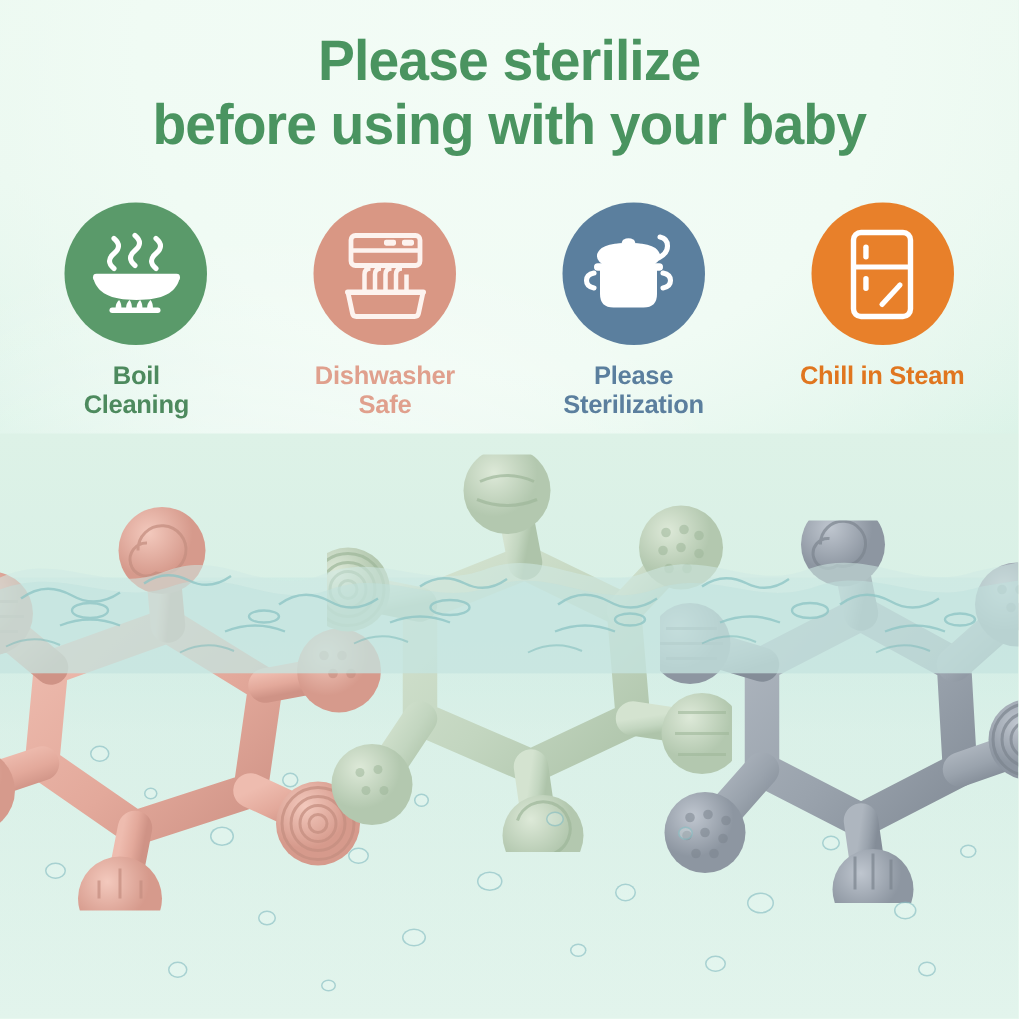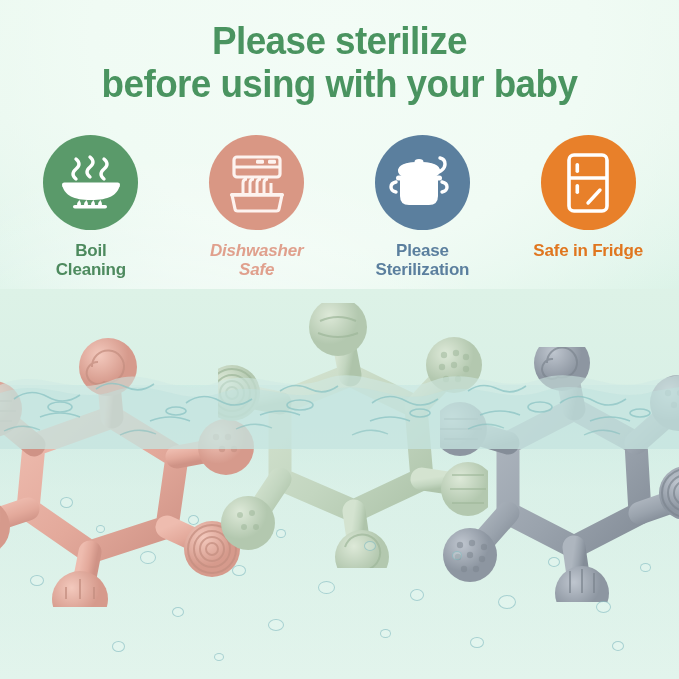--- a/index.html
+++ b/index.html
@@ -125,21 +125,21 @@
               <path d="M24 42 V30 q0-4 4-4"></path>
               <path d="M31 42 V30 q0-4 4-4"></path>
               <path d="M38 42 V30 q0-4 4-4"></path>
               <path d="M45 42 V30"></path>
             </g>
             <path d="M6 42 h50 l-3 14 q-.4 2-2.6 2 H11.6 q-2.2 0-2.6-2 Z" fill="none" stroke="#fdf3ef" stroke-width="3.2" stroke-linejoin="round"></path>
             <rect x="4" y="40" width="54" height="3.4" rx="1.7" fill="#fdf3ef"></rect>
           </svg>
         </span>
       </div>
-      <div class="badge-label" style="color: rgb(224, 160, 141); font-style: italic;">Dishwasher
+      <div class="badge-label" style="color: rgb(224, 160, 141);">Dishwasher
 Safe</div>
     </div>
 
     <div class="badge">
       <div class="circle" style="background: rgb(91, 127, 158);">
         <span>
           <svg width="66" height="58" viewBox="0 0 66 58">
             <path d="M44 20 q12-3 12-10 q0-5-5-6" fill="none" stroke="#fff" stroke-width="3.4" stroke-linecap="round"></path>
             <ellipse cx="30" cy="17" rx="21" ry="9" fill="#fff"></ellipse>
             <path d="M9 17 q0-9 21-9 q21 0 21 9" fill="#fff"></path>
@@ -160,21 +160,21 @@
         <span>
           <svg width="44" height="62" viewBox="0 0 44 62">
             <rect x="3" y="3" width="38" height="56" rx="5" fill="none" stroke="#fff" stroke-width="3.6"></rect>
             <line x1="3" y1="26" x2="41" y2="26" stroke="#fff" stroke-width="3.4"></line>
             <rect x="9.5" y="11" width="3.6" height="10" rx="1.8" fill="#fff"></rect>
             <rect x="9.5" y="32" width="3.6" height="10" rx="1.8" fill="#fff"></rect>
             <line x1="22" y1="51" x2="34" y2="38" stroke="#fff" stroke-width="3.4" stroke-linecap="round"></line>
           </svg>
         </span>
       </div>
-      <div class="badge-label" style="color: rgb(224, 118, 31);">Safe in Fridge</div>
+      <div class="badge-label" style="color: rgb(224, 118, 31);">Chill in Steam</div>
     </div>
 
   </div>
 
   <div class="photo">
     <div class="underwater"></div>
 
     <svg class="teether t-pink" width="300" height="270" viewBox="0 0 300 270">
       <defs>
         <linearGradient id="gp" x1="0" y1="0" x2="1" y2="1">

